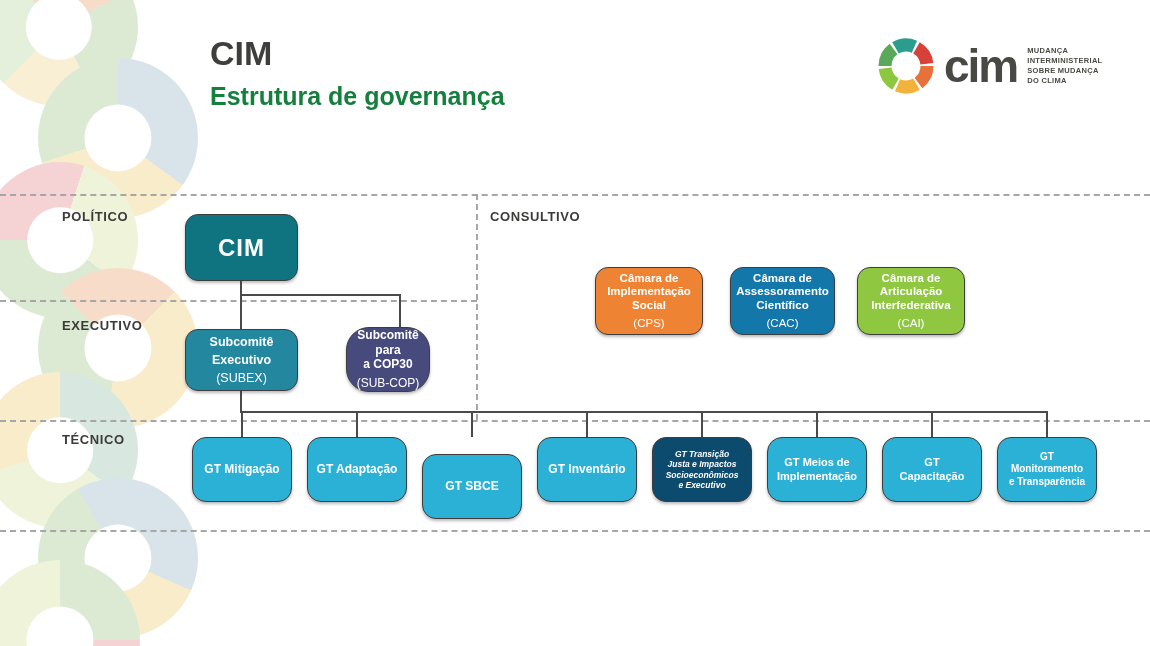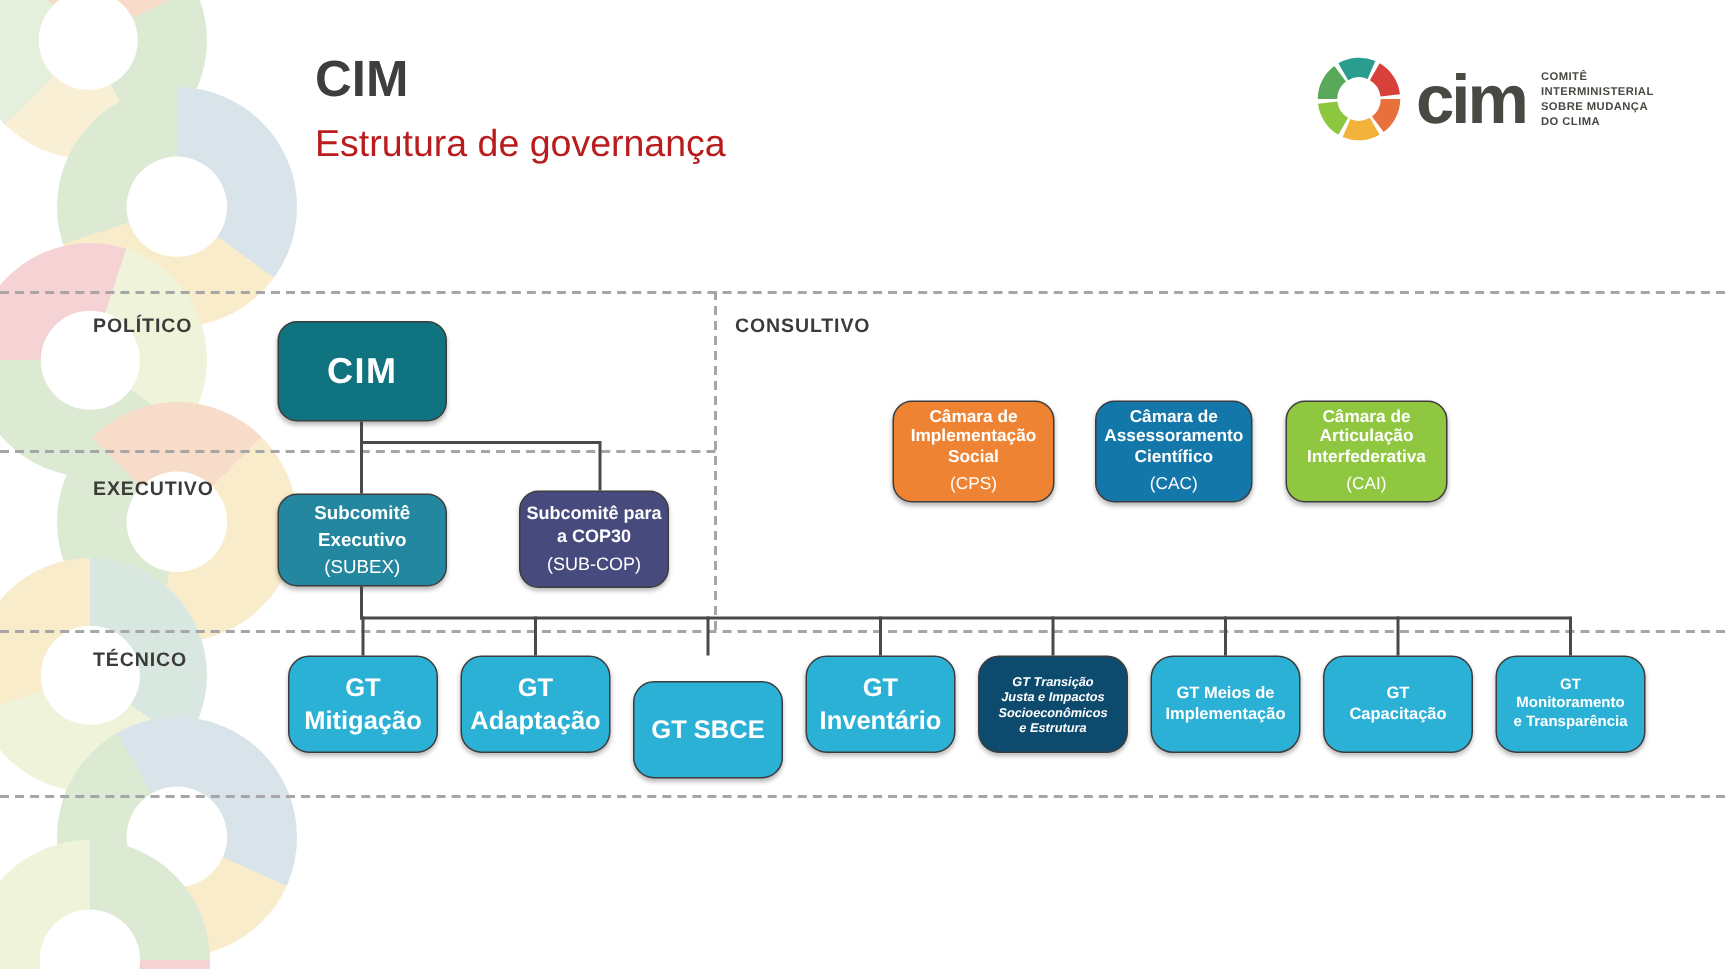--- a/index.html
+++ b/index.html
@@ -13,21 +13,21 @@
   .d1{left:-20px;top:-52px;width:158px;height:158px;background:conic-gradient(from -45deg,#f7ddc9 0 30%,#dcead3 0 55%,#f8efd5 0 75%,#e4efdc 0 100%);}
   .d2{left:38px;top:58px;width:160px;height:160px;background:conic-gradient(from 0deg,#d9e4ea 0 35%,#f8ecca 0 70%,#dcead3 0 100%);}
   .d3{left:-18px;top:162px;width:156px;height:156px;background:conic-gradient(from -90deg,#f5d2d3 0 30%,#eef3d9 0 60%,#dcead3 0 100%);}
   .d4{left:38px;top:268px;width:160px;height:160px;background:conic-gradient(from 45deg,#f8ecca 0 40%,#dcead3 0 75%,#f7ddc9 0 100%);}
   .d5{left:-18px;top:372px;width:156px;height:156px;background:conic-gradient(from 0deg,#d8e8e0 0 35%,#eef3d9 0 70%,#f8ecca 0 100%);}
   .d6{left:38px;top:478px;width:160px;height:160px;background:conic-gradient(from -30deg,#d9e4ea 0 40%,#f8ecca 0 70%,#dcead3 0 100%);}
   .d7{left:-20px;top:560px;width:160px;height:160px;background:conic-gradient(from 90deg,#f5d2d3 0 45%,#eef3d9 0 75%,#dcead3 0 100%);}
 
   
   .title{position:absolute;left:210px;top:34px;font-size:34px;font-weight:bold;color:#3e3e3c;z-index:2;}
-  .subtitle{position:absolute;left:210px;top:82px;font-size:25px;color:#b91c1c;z-index:2;}
+  .subtitle{position:absolute;left:210px;top:82px;font-size:25px;color:#15803d;z-index:2;font-weight:bold;}
   .logo{position:absolute;left:874px;top:34px;display:flex;align-items:center;z-index:2;}
   .logo-icon{width:64px;height:64px;}
   .logo-wordmark{font-size:46px;font-weight:bold;color:#494944;letter-spacing:-2px;margin-left:6px;line-height:1;}
   .logo-desc{margin-left:10px;font-size:7.5px;font-weight:bold;color:#494944;letter-spacing:.3px;line-height:1.35;}
 
   
   .hdash{position:absolute;border-top:2px dashed #a6a6a6;z-index:1;}
   .vdash{position:absolute;border-left:2px dashed #a6a6a6;z-index:1;}
   .dl1{left:0;top:194px;width:1150px;}
   .dl2{left:0;top:300px;width:477px;}
@@ -48,25 +48,25 @@
 
   
   .node{position:absolute;border:1.5px solid #3d3d3d;border-radius:13px;color:#ffffff;
     display:flex;flex-direction:column;align-items:center;justify-content:center;
     text-align:center;z-index:2;box-shadow:0 2px 3px rgba(60,60,60,.35);box-sizing:border-box;}
   .node .ln{font-weight:bold;}
   .node .abbr{font-weight:normal;margin-top:5px;}
   .box-cim{left:185px;top:214px;width:113px;height:67px;font-size:24px;font-weight:bold;letter-spacing:1px;}
   .box-subex{left:185px;top:329px;width:113px;height:62px;font-size:12.5px;line-height:1.45;}
   .box-subex .abbr{margin-top:0;}
-  .box-subcop{left:346px;top:327px;width:100px;height:65px;font-size:12px;line-height:1.2;}
+  .box-subcop{left:346px;top:327px;width:84px;height:65px;font-size:12px;line-height:1.2;border-radius:23px;}
   .box-cps{left:595px;top:267px;width:108px;height:68px;font-size:11.5px;line-height:1.15;}
   .box-cac{left:730px;top:267px;width:105px;height:68px;font-size:11.5px;line-height:1.15;}
   .box-cai{left:857px;top:267px;width:108px;height:68px;font-size:11.5px;line-height:1.15;}
-  .gt{top:437px;width:100px;height:65px;font-size:17px;line-height:1.25;border-radius:14px;}
+  .gt{top:437px;width:100px;height:65px;font-size:12px;line-height:1.25;border-radius:14px;}
   .gt-0{left:192px;} .gt-1{left:307px;} .gt-2{left:422px;} .gt-3{left:537px;}
   .gt-4{left:652px;font-size:8.5px;line-height:1.2;}
   .gt-5{left:767px;font-size:11px;border-radius:15px;}
   .gt-6{left:882px;font-size:11px;}
   .gt-7{left:997px;font-size:10px;line-height:1.25;}
 </style>
 </head>
 <body>
 
 <div class="page">
@@ -92,21 +92,21 @@
         <circle cx="32" cy="32" r="21" stroke="#5aa95a" stroke-dasharray="19.5 112.4" transform="rotate(180 32 32)"></circle>
         <circle cx="32" cy="32" r="21" stroke="#2a9d8f" stroke-dasharray="19.5 112.4" transform="rotate(240 32 32)"></circle>
       </g>
       <g fill="#ffffff">
         <polygon points="32,19 43.3,38.5 20.7,38.5"></polygon>
         <polygon points="32,45 20.7,25.5 43.3,25.5"></polygon>
       </g>
     </svg>
     <div class="logo-wordmark">cim</div>
     <div class="logo-desc">
-      <div>COMITÊ</div>
+      <div>MUDANÇA</div>
       <div>INTERMINISTERIAL</div>
       <div>SOBRE MUDANÇA</div>
       <div>DO CLIMA</div>
     </div>
   </div>
 
   <div class="hdash dl1"></div>
   <div class="hdash dl2"></div>
   <div class="hdash dl3"></div>
   <div class="hdash dl4"></div>
@@ -177,21 +177,21 @@
   <div class="node gt gt-2" style="background-color: rgb(44, 177, 214); margin-top: 17px;">
     <div class="ln">GT SBCE</div>
   </div>
   <div class="node gt gt-3" style="background-color: rgb(44, 177, 214);">
     <div class="ln">GT Inventário</div>
   </div>
   <div class="node gt gt-4" style="background-color: #0c4a6e; font-style: italic;">
     <div class="ln">GT Transição</div>
     <div class="ln">Justa e Impactos</div>
     <div class="ln">Socioeconômicos</div>
-    <div class="ln">e Estrutura</div>
+    <div class="ln">e Executivo</div>
   </div>
   <div class="node gt gt-5" style="background-color: rgb(44, 177, 214);">
     <div class="ln">GT Meios de</div>
     <div class="ln">Implementação</div>
   </div>
   <div class="node gt gt-6" style="background-color: rgb(44, 177, 214);">
     <div class="ln">GT</div>
     <div class="ln">Capacitação</div>
   </div>
   <div class="node gt gt-7" style="background-color: rgb(44, 177, 214);">

